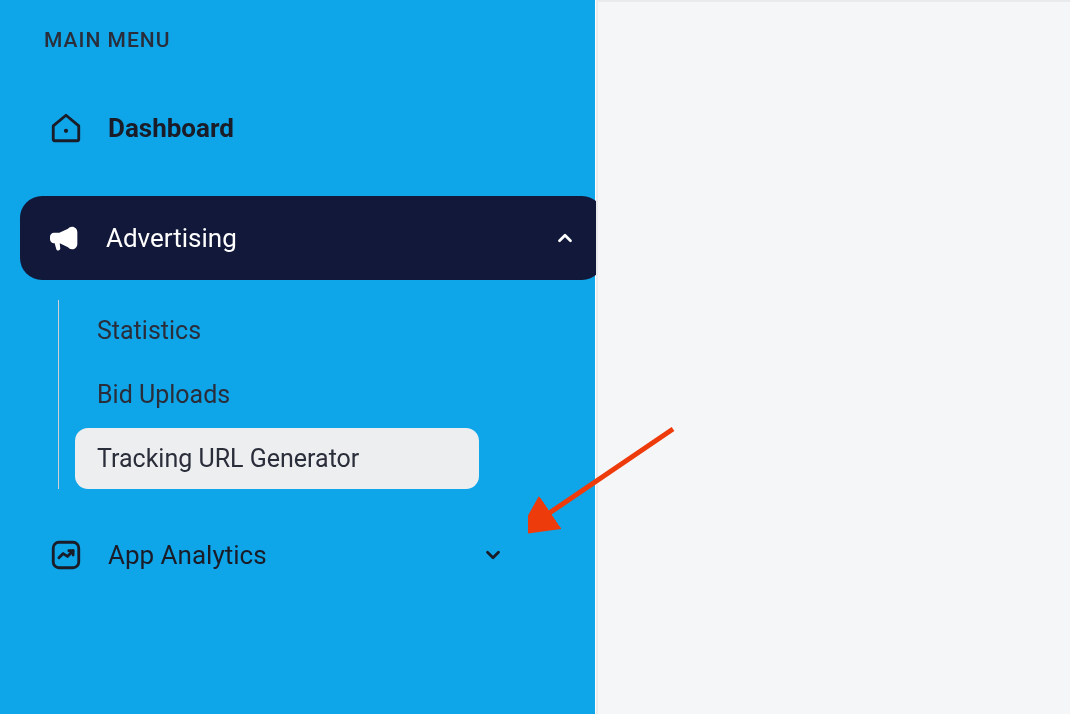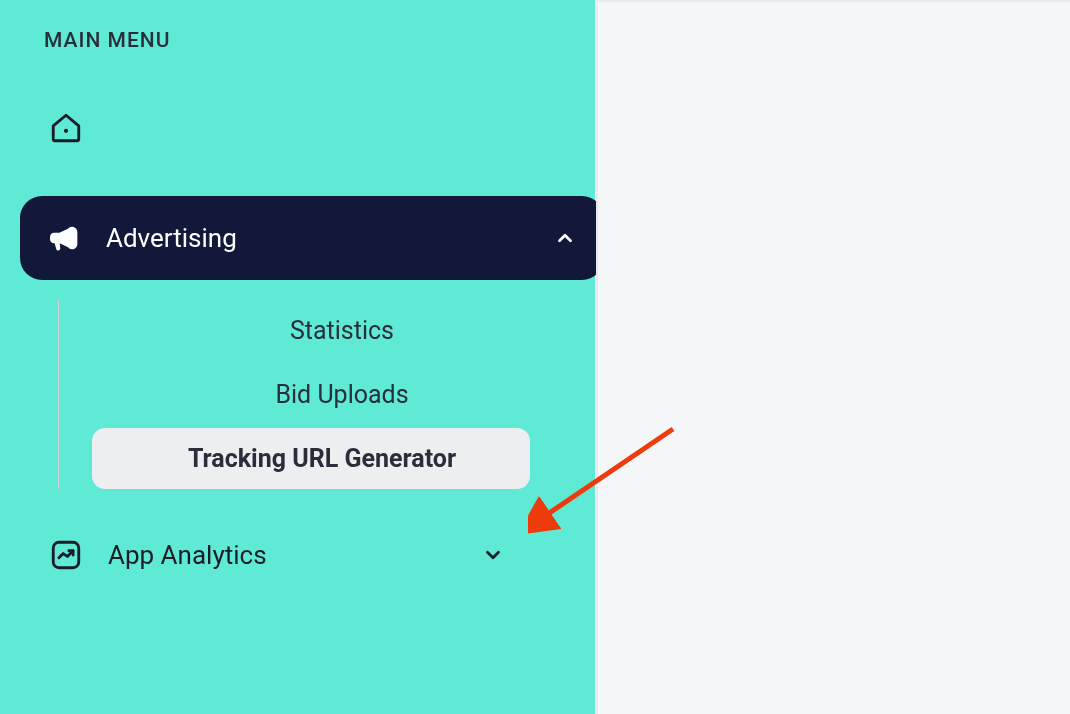--- a/index.html
+++ b/index.html
@@ -11,21 +11,21 @@
       font-family: -apple-system, BlinkMacSystemFont, "Segoe UI", Roboto, sans-serif;
       background: #ffffff;
       width: 1070px;
       height: 714px;
       position: relative;
       overflow: hidden;
     }
     .sidebar {
       width: 595px;
       height: 100%;
-      background: #5eead4;
+      background: #0ea5e9;
       padding: 28px 0 0 44px;
       position: relative;
     }
     .right-panel {
       position: absolute;
       left: 596px;
       top: 0;
       width: 474px;
       height: 714px;
       background: #f5f6f8;
@@ -81,37 +81,35 @@
     }
     .menu-item.expanded .label {
       font-size: 26px;
       font-weight: 400;
       color: #ffffff;
       flex: 1;
     }
     .submenu {
       border-left: 1.5px solid #cfd2d8;
       margin-left: 14px;
-      padding-left: 8px;
-      text-align: center;
+      padding-left: 16px;
     }
     .submenu-item {
       padding: 16px 0 16px 22px;
       font-size: 25px;
       color: #2a2d3a;
       font-weight: 400;
       cursor: pointer;
       border-radius: 13px;
       margin: 3px 0;
     }
     .submenu-item.active {
       background: #edeeef;
-      font-weight: 700;
-      width: 438px;
-      margin-left: 25px;
+      font-weight: 400;
+      width: 404px;
     }
     .menu-item.collapsed {
       padding: 0 0 0 4px;
       margin-top: 48px;
       width: 460px;
     }
     .menu-item.collapsed .icon-wrap {
       width: 36px;
       height: 36px;
       display: flex;
@@ -142,20 +140,21 @@
 <div class="sidebar">
   <div class="section-label">MAIN MENU</div>
 
   <div class="menu-item dashboard">
     <span class="icon-wrap">
       <svg width="34" height="34" viewBox="0 0 24 24" fill="none" stroke="#1a1c28" stroke-width="2" stroke-linecap="round" stroke-linejoin="round">
         <path d="M3 10.5 L12 3 L21 10.5 V20 a1 1 0 0 1 -1 1 H4 a1 1 0 0 1 -1 -1 Z"></path>
         <circle cx="12" cy="14" r="1.5" fill="#1a1c28" stroke="none"></circle>
       </svg>
     </span>
+    <span class="label">Dashboard</span>
   </div>
 
   <div class="menu-item expanded">
     <span class="icon-wrap">
       <svg width="32" height="32" viewBox="0 0 24 24" fill="#ffffff">
         <path d="M19.5 3.5c-1.2 0-2.3.6-3 1.5L10 8H6c-1.7 0-3 1.3-3 3v2c0 1.7 1.3 3 3 3h.5l1.2 4.2c.2.7.8 1.2 1.5 1.2.9 0 1.6-.8 1.5-1.7L10.3 16l6.2 3c.7.9 1.8 1.5 3 1.5 2.2 0 4-1.8 4-4V7.5c0-2.2-1.8-4-4-4z"></path>
       </svg>
     </span>
     <span class="label">Advertising</span>
     <span class="chevron">

